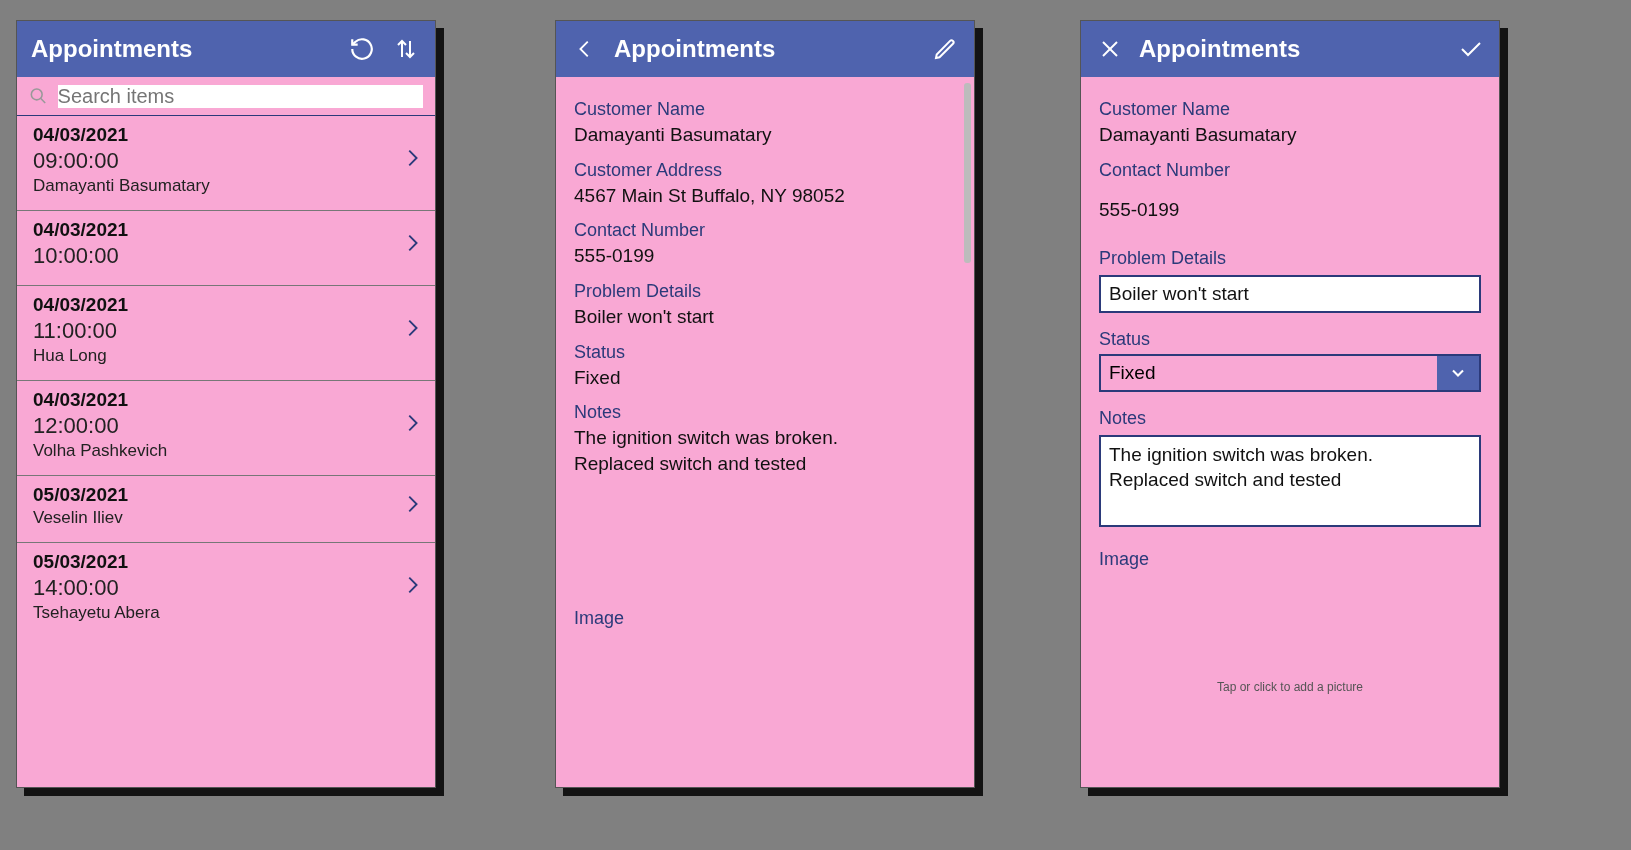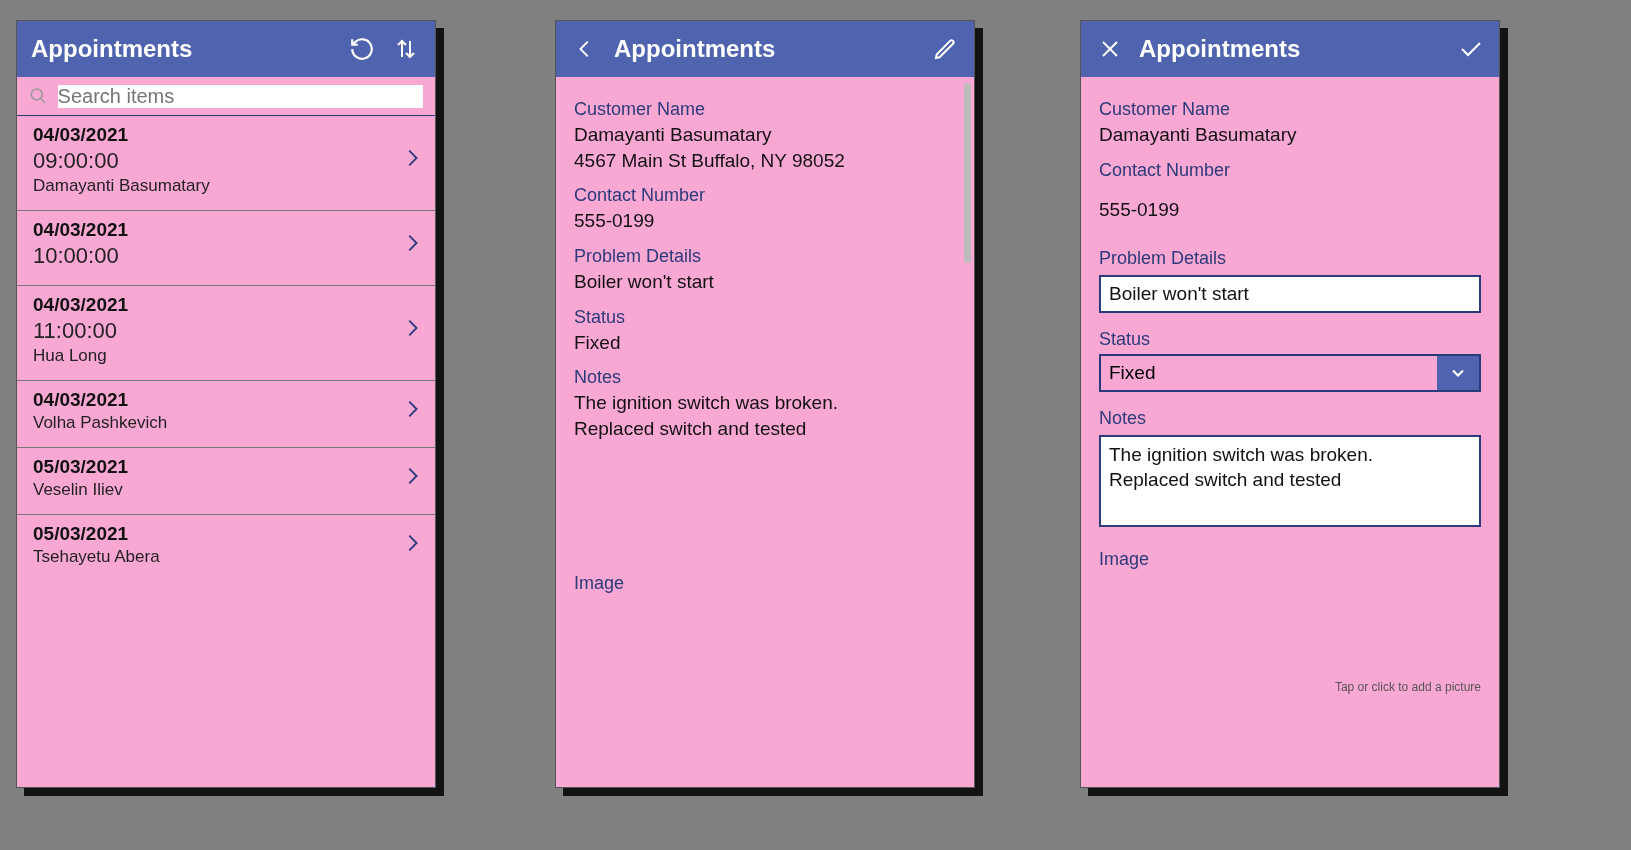--- a/index.html
+++ b/index.html
@@ -113,21 +113,21 @@
       font-size: 19px;
       padding: 6px 8px;
     }
     .select-wrap .select-caret {
       width: 42px;
       background: #4f63ae;
       display: flex; align-items: center; justify-content: center;
     }
     .select-wrap .select-caret svg { stroke: #fff; fill: none; stroke-width: 2.5; }
     .img-placeholder {
-      text-align: right;
+      text-align: center;
       font-size: 12px;
       color: #555;
       margin-top: 110px;
     }
 
     .section-gap { height: 14px; }
   </style>
 </head>
 <body>
 
@@ -182,38 +182,40 @@
         <div class="li-time">11:00:00</div>
         <div class="li-name">Hua Long</div>
       </div>
       <span class="chev"><svg viewBox="0 0 24 24">
             <polyline points="9 4 17 12 9 20"></polyline>
           </svg></span>
     </div>
     <div class="list-item">
       <div class="list-text">
         <div class="li-date">04/03/2021</div>
+        <div class="li-time">12:00:00</div>
         <div class="li-name">Volha Pashkevich</div>
       </div>
       <span class="chev"><svg viewBox="0 0 24 24">
             <polyline points="9 4 17 12 9 20"></polyline>
           </svg></span>
     </div>
     <div class="list-item">
       <div class="list-text">
         <div class="li-date">05/03/2021</div>
         <div class="li-name">Veselin Iliev</div>
       </div>
       <span class="chev"><svg viewBox="0 0 24 24">
             <polyline points="9 4 17 12 9 20"></polyline>
           </svg></span>
     </div>
     <div class="list-item">
       <div class="list-text">
         <div class="li-date">05/03/2021</div>
+        <div class="li-time">14:00:00</div>
         <div class="li-name">Tsehayetu Abera</div>
       </div>
       <span class="chev"><svg viewBox="0 0 24 24">
             <polyline points="9 4 17 12 9 20"></polyline>
           </svg></span>
     </div>
   </div>
 </div>
 
 <div class="phone p2">
@@ -228,20 +230,21 @@
       <svg width="24" height="24" viewBox="0 0 24 24">
           <path d="M3 21l3.5-.7L20 6.8a2 2 0 0 0 0-2.8l-.1-.1a2 2 0 0 0-2.8 0L3.7 17.5 3 21z"></path>
         </svg>
     </span>
   </div>
   <div class="detail-body">
     <div class="scrollbar-fake"></div>
     <div class="field-label">Customer Name</div>
     <div class="field-value">Damayanti Basumatary</div>
 
+    <div class="field-label">Customer Address</div>
     <div class="field-value">4567 Main St Buffalo, NY 98052</div>
 
     <div class="field-label">Contact Number</div>
     <div class="field-value">555-0199</div>
 
     <div class="field-label">Problem Details</div>
     <div class="field-value">Boiler won't start</div>
 
     <div class="field-label">Status</div>
     <div class="field-value">Fixed</div>

